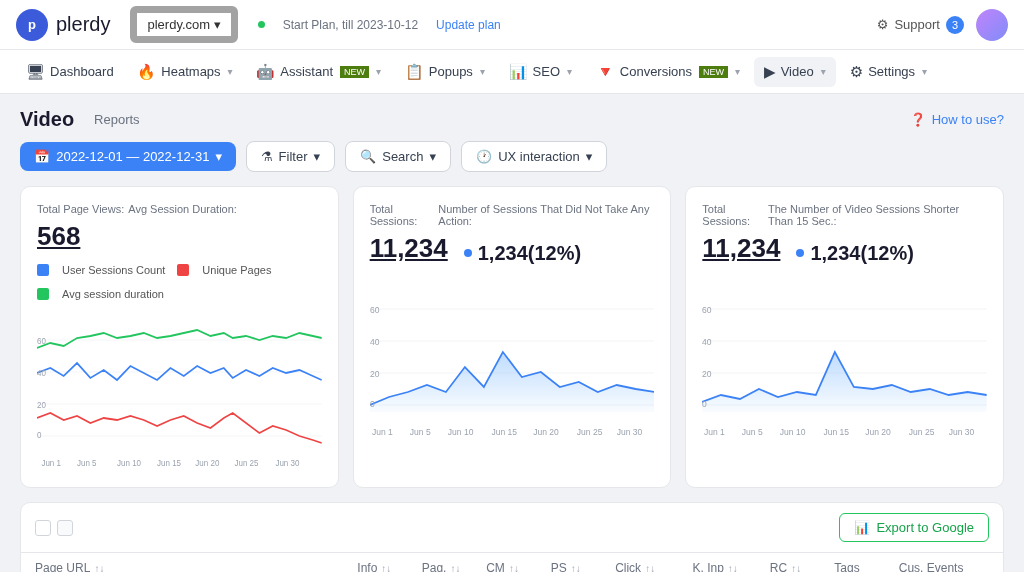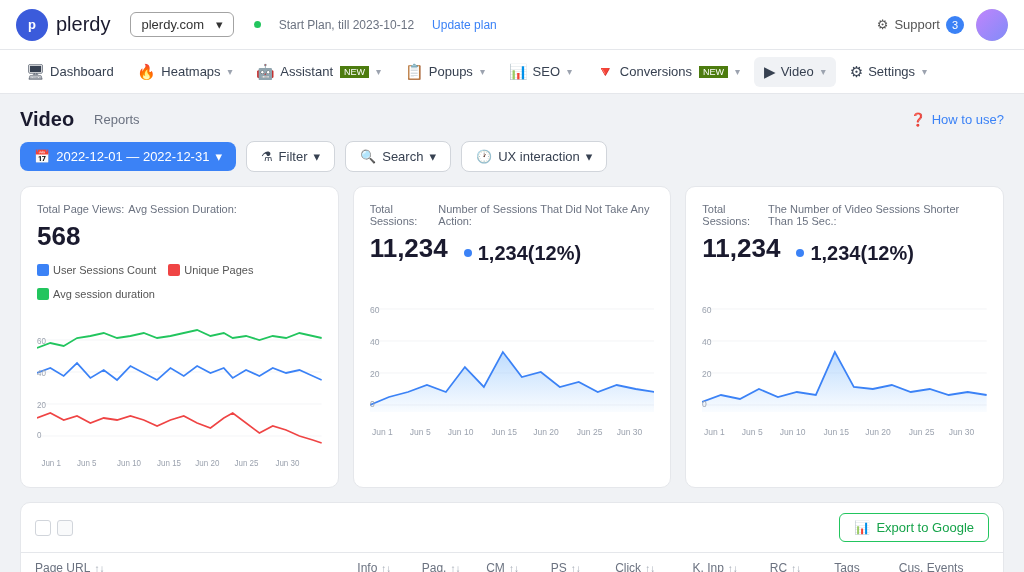--- a/index.html
+++ b/index.html
@@ -3,21 +3,21 @@
   <meta charset="utf-8">
   <style>
     * { box-sizing: border-box; margin: 0; padding: 0; }
     body { font-family: -apple-system, BlinkMacSystemFont, 'Segoe UI', sans-serif; font-size: 13px; background: #f0f2f5; color: #333; }
 
     
     .topbar { display: flex; align-items: center; background: #fff; padding: 0 16px; height: 50px; border-bottom: 1px solid #e5e7eb; gap: 12px; }
     .logo-area { display: flex; align-items: center; gap: 8px; margin-right: 8px; }
     .logo-circle { width: 32px; height: 32px; background: #3b5bdb; border-radius: 50%; display: flex; align-items: center; justify-content: center; color: #fff; font-weight: 700; font-size: 13px; }
     .logo-text { font-weight: 400; font-size: 20px; color: #1a1a2e; }
-    .domain-selector { display: flex; align-items: center; gap: 12px; border: 1px solid #a3a3a3; border-radius: 6px; padding: 4px 10px; font-size: 13px; cursor: pointer; }
+    .domain-selector { display: flex; align-items: center; gap: 4px; border: 7px solid #a3a3a3; border-radius: 6px; padding: 4px 10px; font-size: 13px; cursor: pointer; }
     .plan-info { display: flex; align-items: center; gap: 18px; font-size: 12px; color: #6b7280; margin-left: 8px; }
     .plan-dot { width: 7px; height: 7px; background: #22c55e; border-radius: 50%; }
     .plan-update { color: #3b82f6; cursor: pointer; text-decoration: none; }
     .topbar-right { margin-left: auto; display: flex; align-items: center; gap: 12px; }
     .support-btn { display: flex; align-items: center; gap: 6px; font-size: 13px; color: #555; cursor: pointer; }
     .support-badge { background: #3b82f6; color: #fff; border-radius: 50%; width: 18px; height: 18px; font-size: 11px; display: flex; align-items: center; justify-content: center; }
     .avatar { width: 32px; height: 32px; border-radius: 50%; background: #d1d5db; overflow: hidden; display: flex; align-items: center; justify-content: center; }
     .avatar-img { width: 32px; height: 32px; border-radius: 50%; background: linear-gradient(135deg, #c084fc, #818cf8); }
 
     
@@ -38,25 +38,25 @@
     .filter-btn { display: flex; align-items: center; gap: 6px; padding: 7px 14px; border-radius: 8px; font-size: 13px; cursor: pointer; border: none; }
     .filter-btn-primary { background: #3b82f6; color: #fff; }
     .filter-btn-secondary { background: #fff; color: #374151; border: 1px solid #d1d5db; }
 
     
     .stats-grid { display: grid; grid-template-columns: 1fr 1fr 1fr; gap: 14px; padding: 0 20px 14px; }
     .stat-card { background: #fff; border-radius: 10px; padding: 16px; border: 1px solid #e5e7eb; }
     .stat-meta { display: flex; gap: 4px; margin-bottom: 6px; }
     .stat-label { font-size: 11px; color: #6b7280; }
     .stat-values { display: flex; align-items: baseline; gap: 16px; margin-bottom: 12px; }
-    .stat-main { font-size: 26px; font-weight: 700; color: #1a1a2e; }
+    .stat-main { font-size: 26px; font-weight: 700; color: #1a1a2e; text-decoration: underline; }
     .stat-secondary { font-size: 20px; font-weight: 700; color: #1a1a2e; display: flex; align-items: center; gap: 6px; }
     .stat-dot { width: 8px; height: 8px; border-radius: 50%; background: #3b82f6; display: inline-block; }
     .legend { display: flex; gap: 12px; margin-bottom: 8px; flex-wrap: wrap; }
-    .legend-item { display: flex; align-items: center; gap: 4px; font-size: 11px; color: #555; }
+    .legend-item { display: flex; align-items: center; gap: 13px; font-size: 11px; color: #555; }
     .legend-box { width: 12px; height: 12px; border-radius: 2px; }
 
     
     .chart-area { width: 100%; height: 160px; }
 
     
     .table-section { background: #fff; margin: 0 20px 20px; border-radius: 10px; border: 1px solid #e5e7eb; overflow: hidden; }
     .table-toolbar { display: flex; align-items: center; padding: 10px 14px; gap: 8px; border-bottom: 1px solid #e5e7eb; }
     .checkbox-area { display: flex; align-items: center; gap: 6px; }
     .cb { width: 16px; height: 16px; border: 1px solid #d1d5db; border-radius: 3px; cursor: pointer; }

